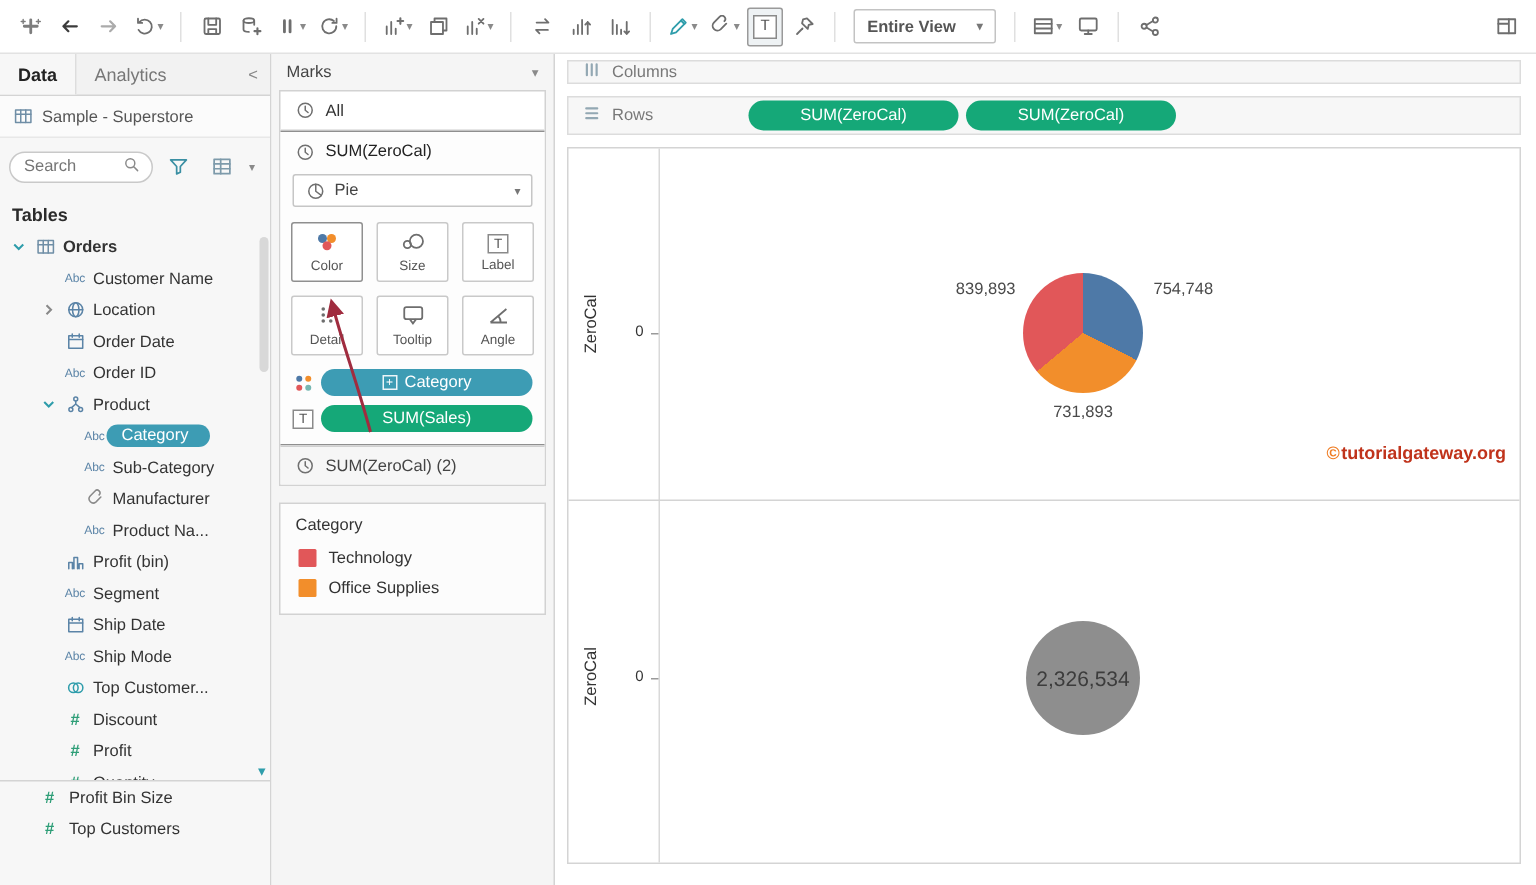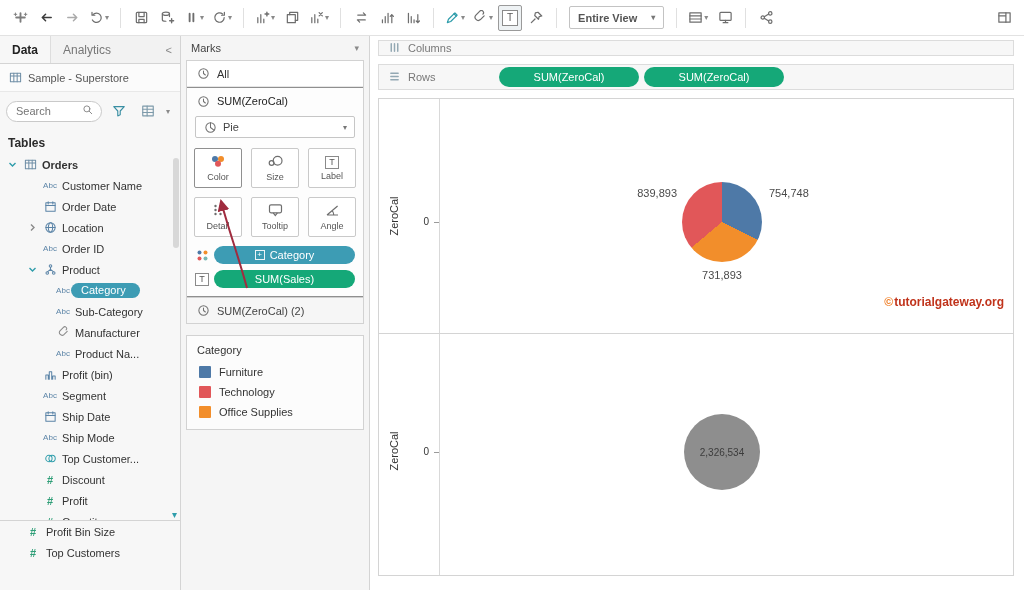--- a/index.html
+++ b/index.html
@@ -101,21 +101,21 @@
   .tick{position:absolute;left:26px;width:24px;text-align:right;font-size:10px;color:#333;}
   .tickline{position:absolute;left:55px;width:5px;height:1px;background:#9a9a9a;}
   .pie{position:absolute;left:303px;top:83px;width:80px;height:80px;border-radius:50%;cursor:pointer;}
   .slice-label{position:absolute;font-size:11px;color:#4a4a4a;}
   .lbl-left{left:230px;width:68px;top:88px;text-align:right;}
   .lbl-right{left:390px;top:88px;}
   .lbl-bottom{left:293px;width:100px;top:170px;text-align:center;}
   .watermark{position:absolute;right:9px;top:196px;font-size:12px;font-weight:bold;color:#c0331b;}
   .watermark .c{color:#ef7b21;margin-right:1px;}
   .gray-circle{position:absolute;left:305px;top:80px;width:76px;height:76px;border-radius:50%;
-    display:flex;align-items:center;justify-content:center;font-size:10px;color:#3c3c3c;cursor:pointer;}
+    display:flex;align-items:center;justify-content:center;font-size:14px;color:#3c3c3c;cursor:pointer;}
 
   .arrow-overlay{position:absolute;left:0;top:0;width:1024px;height:590px;pointer-events:none;z-index:50;}
 </style>
 </head>
 <body>
 
 <div class="toolbar" id="toolbar">
     <span class="tbi">
       <svg width="15" height="15" viewBox="0 0 16 16" fill="none" stroke="#7d7d7d" stroke-width="1.3" stroke-linecap="round" stroke-linejoin="round">
         <path d="M8 3.4v9.2M3.4 8h9.2" stroke-width="2"></path>
@@ -318,43 +318,43 @@
         <span class="t-label">Orders</span>
       </div>
       <div class="tree-row lvl1" style="padding-left: 26px;">
         <span class="caret-slot"></span>
         <span class="t-icon">
           <span class="abc">Abc</span>
         </span>
         <span class="t-label">Customer Name</span>
       </div>
       <div class="tree-row lvl1" style="padding-left: 26px;">
-        <span class="caret-slot"></span>
-        <span class="t-icon">
-          <svg width="13" height="13" viewBox="0 0 14 14" fill="none" stroke="#5b84a7" stroke-width="1.1" stroke-linecap="round" stroke-linejoin="round">
-            <rect x="2" y="3" width="10" height="9"></rect>
-            <path d="M2 5.8h10M4.5 1.8v2.4M9.5 1.8v2.4"></path>
-          </svg>
-        </span>
-        <span class="t-label">Order Date</span>
-      </div>
-      <div class="tree-row lvl1" style="padding-left: 26px;">
         <span class="caret-slot">
           <svg width="9" height="9" viewBox="0 0 9 9" fill="none" stroke="#8a8a8a" stroke-width="1.4">
             <path d="M3 1.5l3 3-3 3"></path>
           </svg>
         </span>
         <span class="t-icon">
           <svg width="13" height="13" viewBox="0 0 14 14" fill="none" stroke="#5b84a7" stroke-width="1.1" stroke-linecap="round" stroke-linejoin="round">
             <circle cx="7" cy="7" r="5"></circle>
             <ellipse cx="7" cy="7" rx="2.3" ry="5"></ellipse>
             <path d="M2 7h10"></path>
           </svg>
         </span>
         <span class="t-label">Location</span>
+      </div>
+      <div class="tree-row lvl1" style="padding-left: 26px;">
+        <span class="caret-slot"></span>
+        <span class="t-icon">
+          <svg width="13" height="13" viewBox="0 0 14 14" fill="none" stroke="#5b84a7" stroke-width="1.1" stroke-linecap="round" stroke-linejoin="round">
+            <rect x="2" y="3" width="10" height="9"></rect>
+            <path d="M2 5.8h10M4.5 1.8v2.4M9.5 1.8v2.4"></path>
+          </svg>
+        </span>
+        <span class="t-label">Order Date</span>
       </div>
       <div class="tree-row lvl1" style="padding-left: 26px;">
         <span class="caret-slot"></span>
         <span class="t-icon">
           <span class="abc">Abc</span>
         </span>
         <span class="t-label">Order ID</span>
       </div>
       <div class="tree-row lvl1" style="padding-left: 26px;">
         <span class="caret-slot">
@@ -596,24 +596,20 @@
             <path d="M7 4.2V7l2 1.6"></path>
           </svg>
         </span>
       <span>SUM(ZeroCal) (2)</span>
     </div>
   </div>
   <div class="legend">
     <div class="legend-title">Category</div>
     <div id="legend-items">
         <div class="legend-item">
-          <span class="sq" style="background: rgb(78, 121, 167);"></span>
-          <span>Furniture</span>
-        </div>
-        <div class="legend-item">
           <span class="sq" style="background: rgb(225, 87, 89);"></span>
           <span>Technology</span>
         </div>
         <div class="legend-item">
           <span class="sq" style="background: rgb(242, 142, 43);"></span>
           <span>Office Supplies</span>
         </div>
       </div>
   </div>
 </div>

